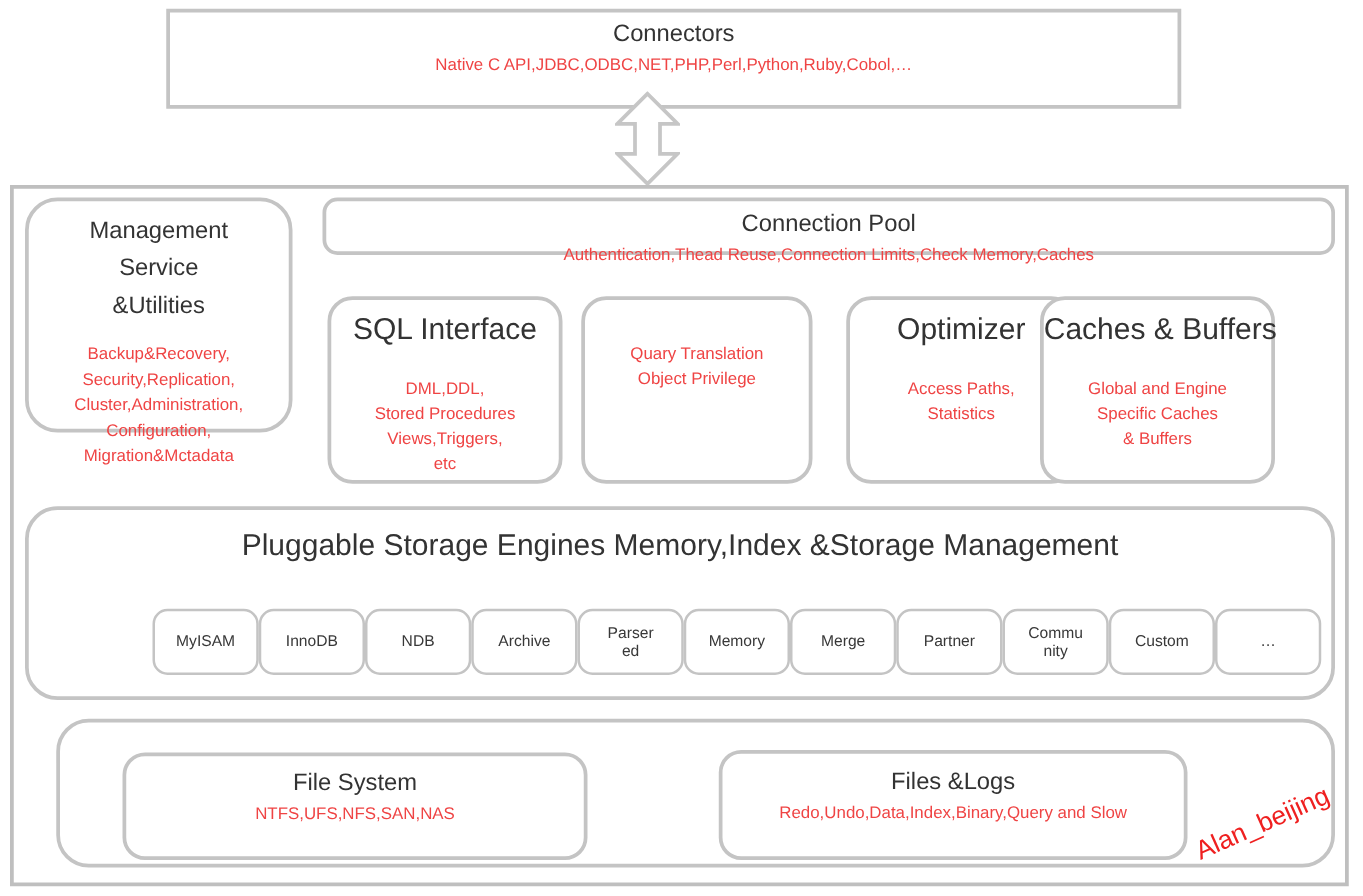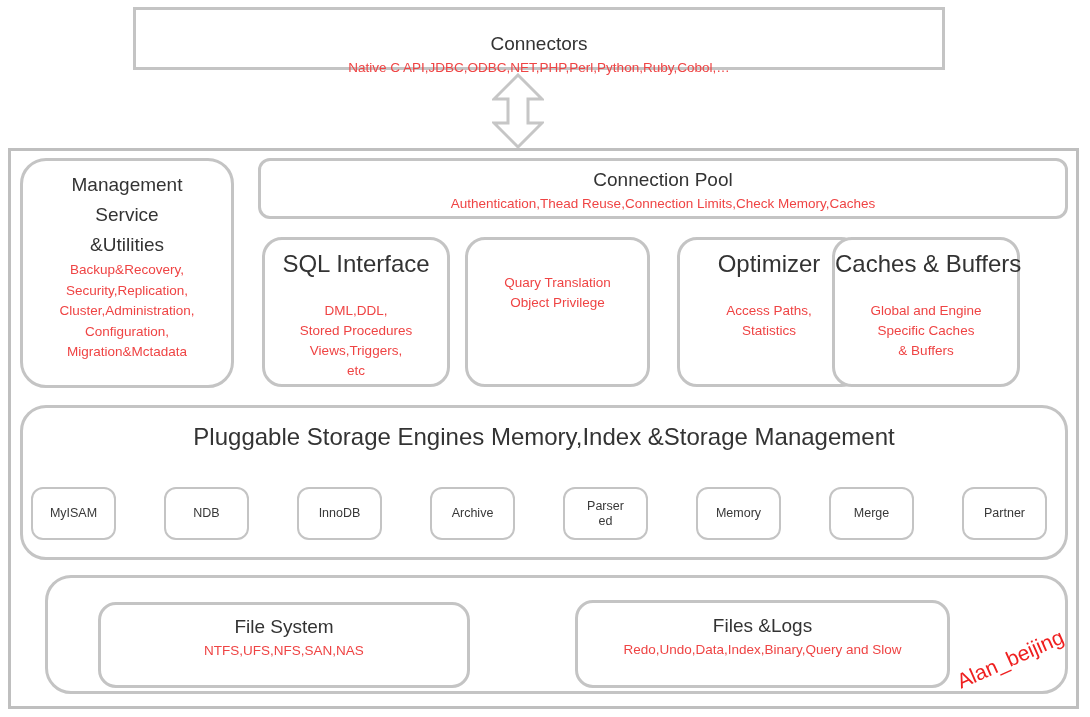--- a/index.html
+++ b/index.html
@@ -9,42 +9,42 @@
   }
   .abs{position:absolute;box-sizing:border-box;}
   .box{border:3px solid #c4c4c4;background:#fff;text-align:center;}
   .rounded-lg{border-radius:26px;}
   .rounded-md{border-radius:20px;}
   .rounded-sm{border-radius:12px;}
   .title{font-size:19px;line-height:28px;color:#333;white-space:nowrap;}
   .title-xl{font-size:24px;line-height:28px;color:#333;white-space:nowrap;}
   .sub{font-size:13.5px;line-height:20px;color:#ef4444;}
   
-  #connectors-box{left:133px;top:7px;width:812px;height:63px;padding-top:20px;}
+  #connectors-box{left:133px;top:7px;width:812px;height:80px;padding-top:4px;}
   
   #arrow{left:492px;top:73px;width:52px;height:76px;}
   
   #main-container{left:8px;top:148px;width:1071px;height:561px;border:3px solid #bfbfbf;background:#fff;}
   
-  #management-box{left:20px;top:158px;width:214px;height:230px;padding-top:9px;}
+  #management-box{left:20px;top:158px;width:214px;height:188px;padding-top:9px;}
   #management-box .title{line-height:30px;}
-  #management-box .sub{line-height:20.5px;}
+  #management-box .sub{margin-top:13px;line-height:20.5px;}
   
-  #connection-pool-box{left:258px;top:158px;width:810px;height:61px;padding-top:5px;}
+  #connection-pool-box{left:258px;top:158px;width:810px;height:46px;padding-top:5px;}
   
   .mid-box{top:237px;height:150px;padding-top:10px;}
   #sql-box{left:262px;width:188px;}
   #parser-box{left:465px;width:185px;}
   #optimizer-box{left:677px;width:184px;}
   #caches-box{left:832px;width:188px;}
   .mid-box .sub{margin-top:23px;}
   
   #storage-box{left:20px;top:405px;width:1048px;height:155px;}
   #storage-title{margin-top:15px;}
-  #engine-row{position:absolute;left:5px;right:5px;top:79px;display:flex;justify-content:flex-start;padding:0 3px;gap:48px;}
+  #engine-row{position:absolute;left:5px;right:5px;top:79px;display:flex;justify-content:flex-end;padding:0 3px;}
   .engine-box{width:85px;height:53px;border:2.5px solid #c4c4c4;border-radius:12px;background:#fff;
     display:flex;align-items:center;justify-content:center;text-align:center;
     font-size:12.5px;line-height:15px;color:#383838;white-space:pre-line;box-sizing:border-box;flex:none;}
   
   #bottom-box{left:45px;top:575px;width:1023px;height:119px;}
   #filesystem-box{left:98px;top:602px;width:372px;height:86px;border-radius:18px;padding-top:8px;}
   #fileslogs-box{left:575px;top:600px;width:375px;height:88px;border-radius:18px;padding-top:9px;}
   #watermark{left:952px;top:642px;width:140px;transform:rotate(-24deg);transform-origin:center;
     color:#ef2020;font-size:21px;white-space:nowrap;}
 </style>
@@ -113,22 +113,22 @@
       <div>Global and Engine</div>
       <div>Specific Caches</div>
       <div>&amp; Buffers</div>
     </div>
   </div>
 
   <div class="abs box rounded-lg" id="storage-box">
     <div class="title-xl" id="storage-title">Pluggable Storage Engines Memory,Index &amp;Storage Management</div>
     <div id="engine-row">
       <div class="engine-box">MyISAM</div>
+      <div class="engine-box">InnoDB</div>
       <div class="engine-box">NDB</div>
-      <div class="engine-box">InnoDB</div>
       <div class="engine-box">Archive</div>
       <div class="engine-box">Parser
 ed</div>
       <div class="engine-box">Memory</div>
       <div class="engine-box">Merge</div>
       <div class="engine-box">Partner</div>
       <div class="engine-box">Commu
 nity</div>
       <div class="engine-box">Custom</div>
       <div class="engine-box">…</div>

